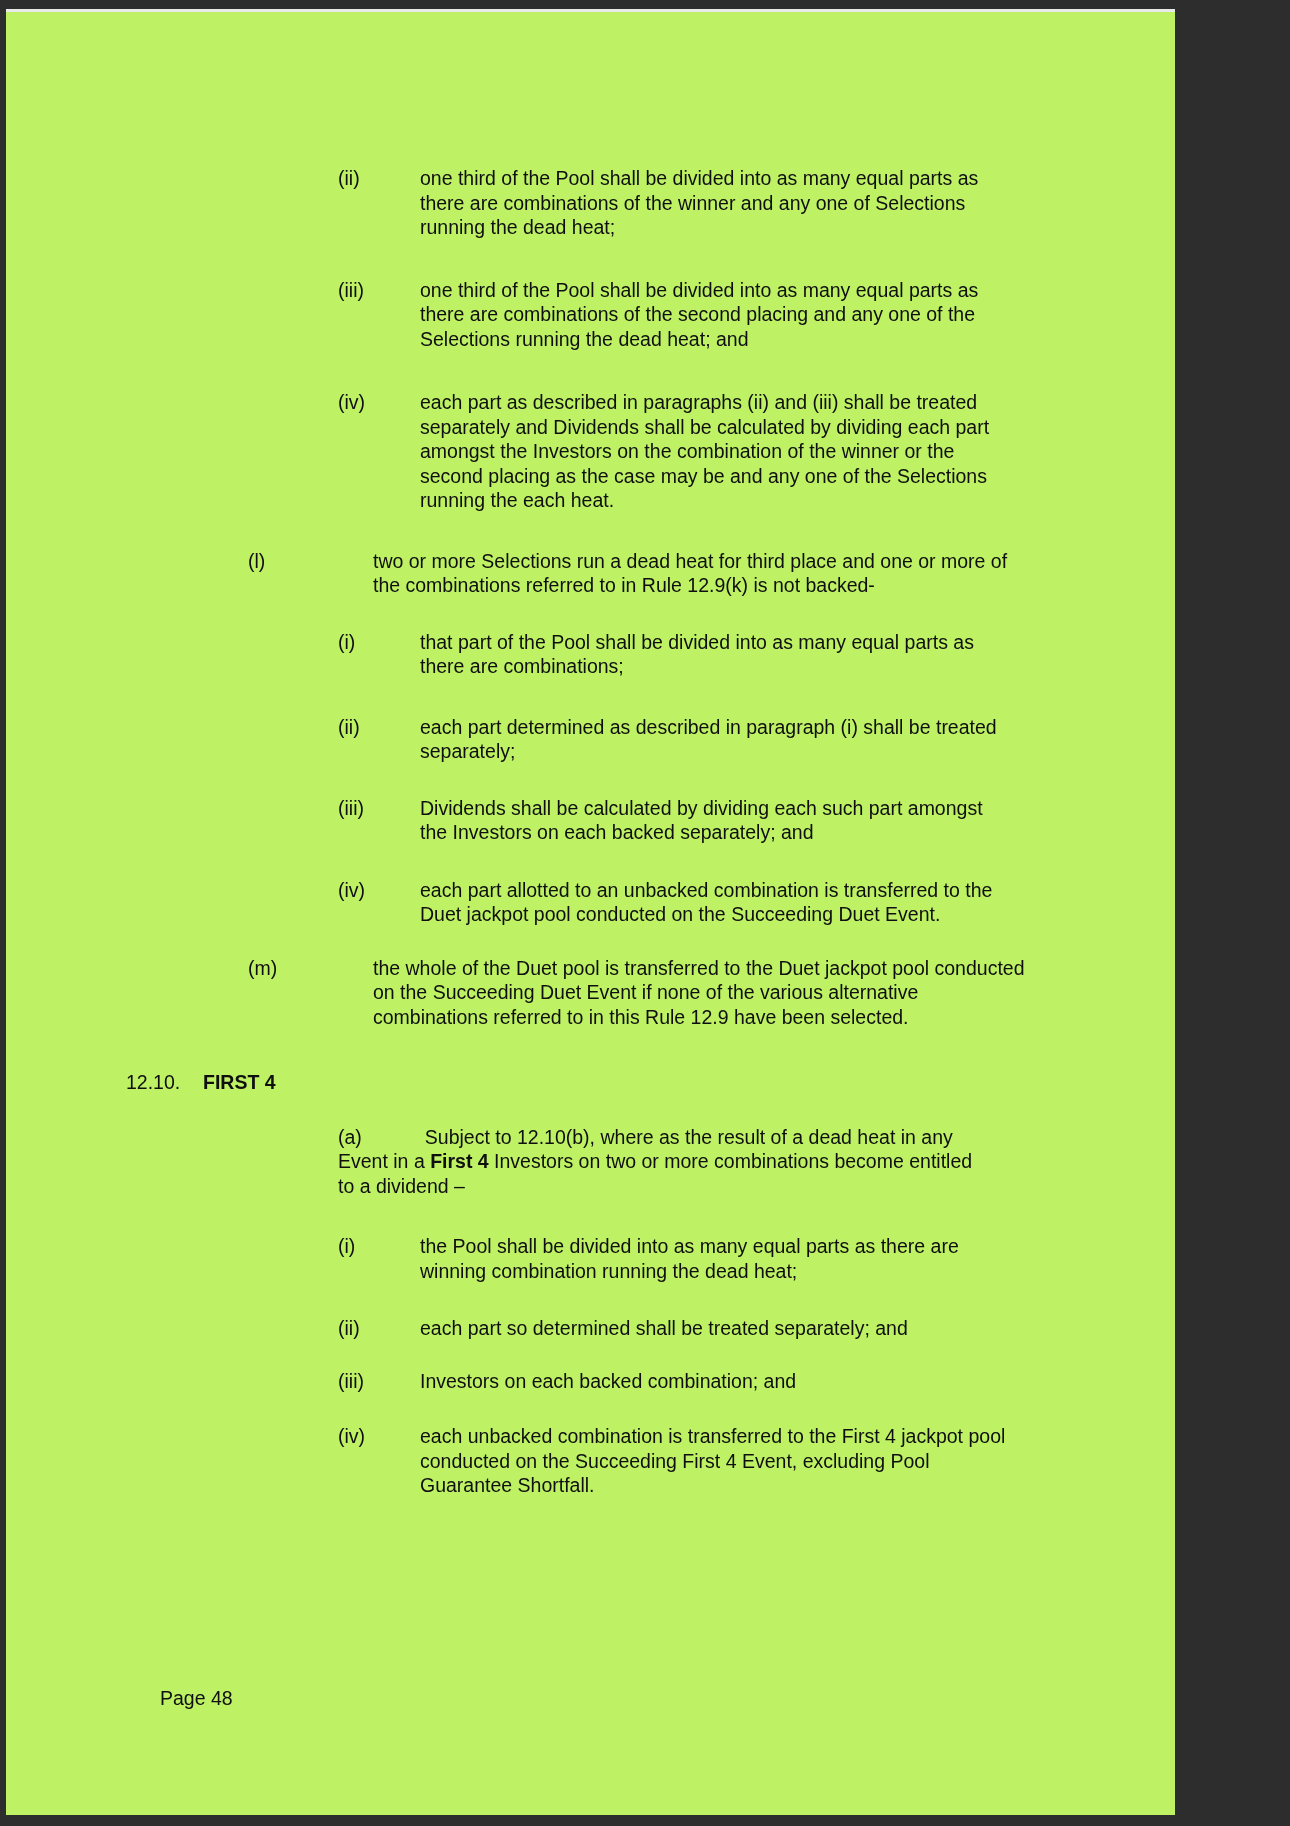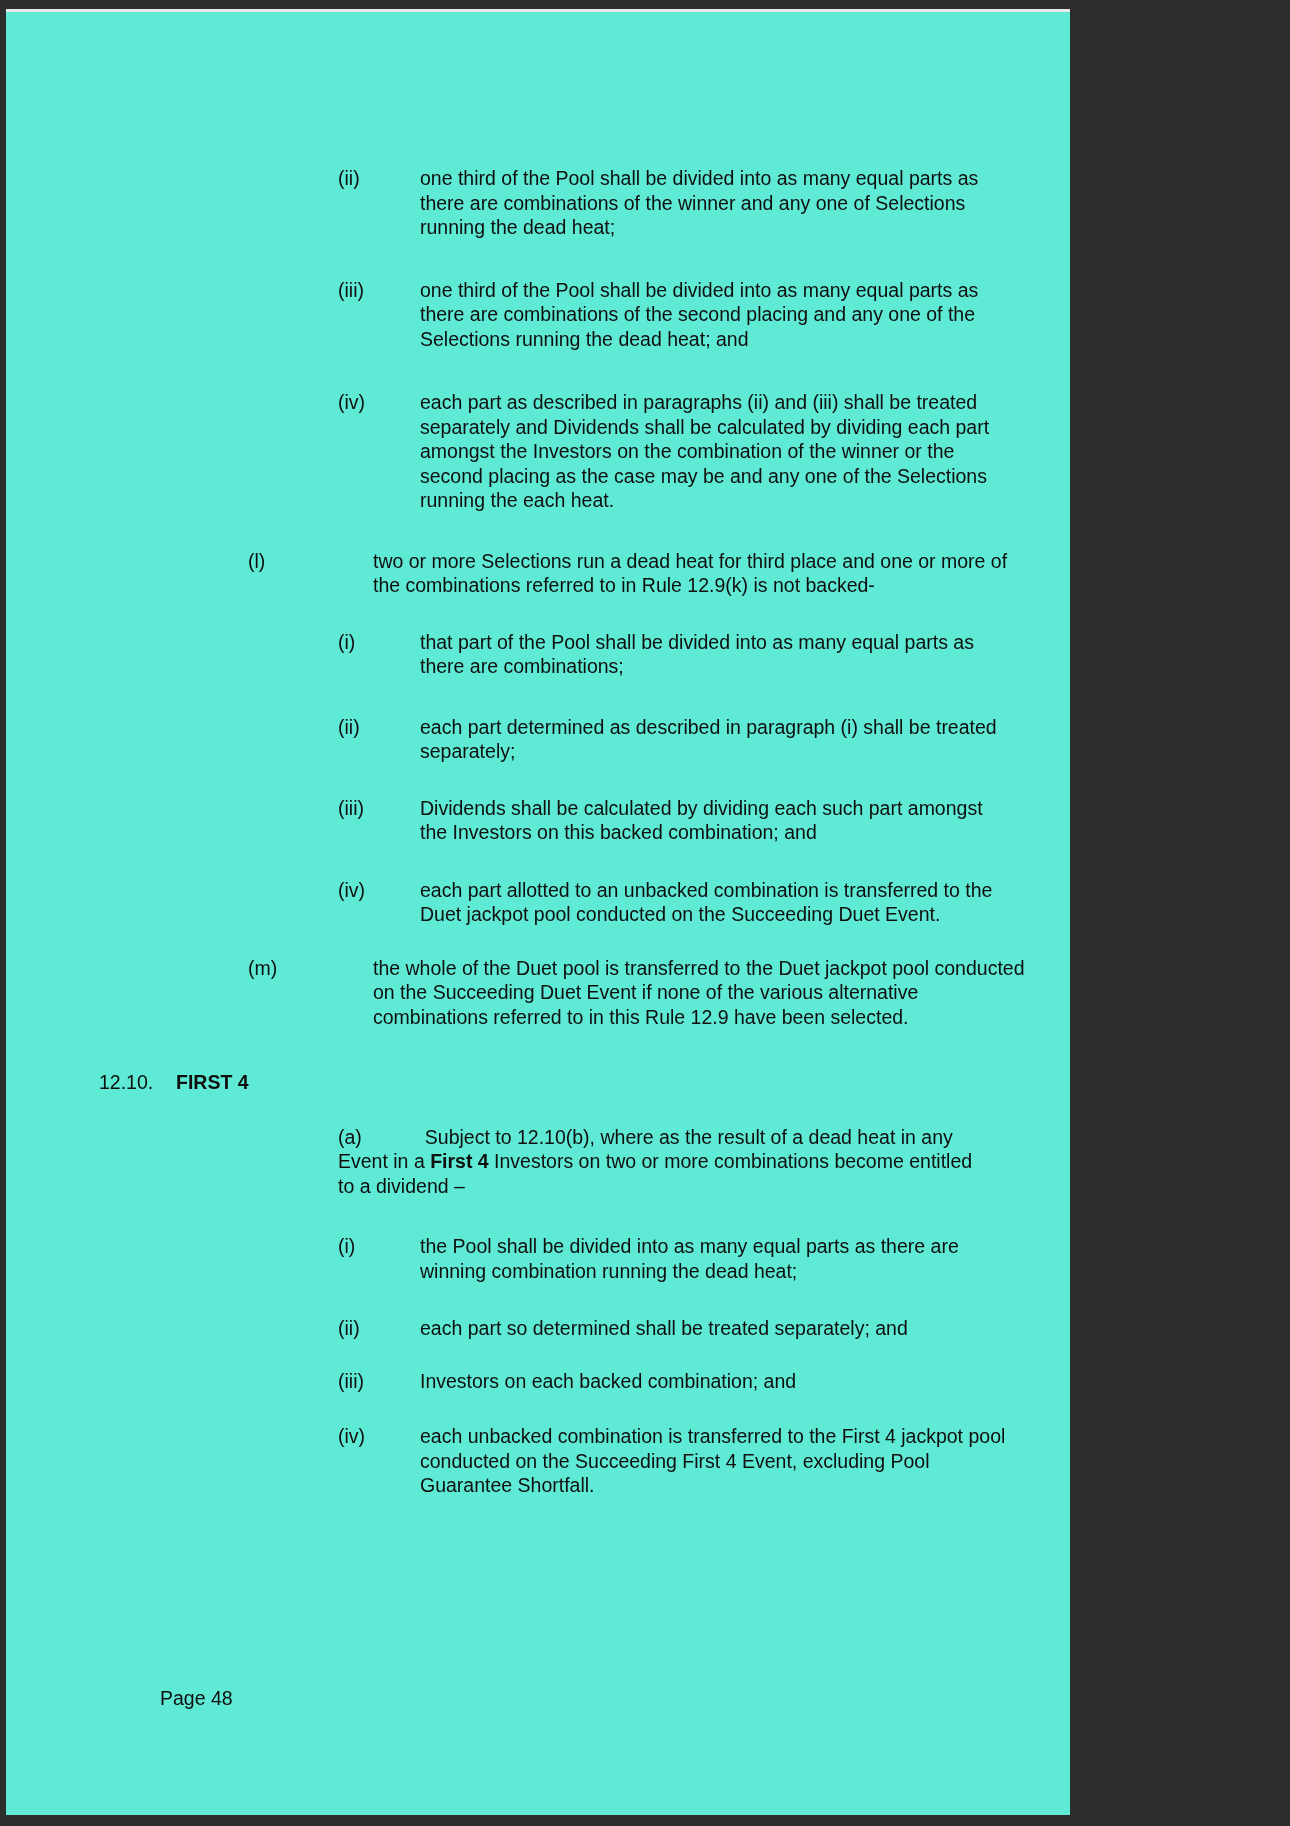--- a/index.html
+++ b/index.html
@@ -11,23 +11,23 @@
     height: 1826px;
     background: #2d2d2d;
     position: relative;
     overflow: hidden;
     font-family: "Liberation Sans", "DejaVu Sans", sans-serif;
   }
   .page {
     position: absolute;
     left: 6px;
     top: 9px;
-    width: 1064px;
+    width: 1169px;
     height: 1806px;
-    background: #5eead4;
+    background: #bef264;
     border-top: 3px solid #e9e9e9;
     box-sizing: border-box;
     color: #0f0f0f;
     font-size: 19.5px;
     line-height: 24.5px;
   }
   .content {
     position: relative;
   }
   
@@ -59,21 +59,21 @@
   .b-m    { margin-top: 29px; }
   .b-head { margin-top: 41px; }
   .b-intro{ margin-top: 52px; }
   .b-a    { margin-top: 30px; }
   .b-ai   { margin-top: 36px; }
   .b-aii  { margin-top: 33px; }
   .b-aiii { margin-top: 28px; }
   .b-aiv  { margin-top: 31px; }
 
   .heading {
-    margin-left: 93px;
+    margin-left: 120px;
     display: flex;
   }
   .heading .num { width: 77px; flex: 0 0 77px; }
   .heading .title { font-weight: 700; }
 
   .intro { margin-left: 242px; }
 
   .para-a {
     margin-left: 332px;
     width: 832px;
@@ -146,21 +146,21 @@
       <div class="lines">
         <div class="line">each part determined as described in paragraph (i) shall be treated</div>
         <div class="line">separately;</div>
       </div>
     </div>
 
     <div class="row row-roman b-liii">
       <div class="marker">(iii)</div>
       <div class="lines">
         <div class="line">Dividends shall be calculated by dividing each such part amongst</div>
-        <div class="line">the Investors on this backed combination; and</div>
+        <div class="line">the Investors on each backed separately; and</div>
       </div>
     </div>
 
     <div class="row row-roman b-liv">
       <div class="marker">(iv)</div>
       <div class="lines">
         <div class="line">each part allotted to an unbacked combination is transferred to the</div>
         <div class="line">Duet jackpot pool conducted on the Succeeding Duet Event.</div>
       </div>
     </div>

